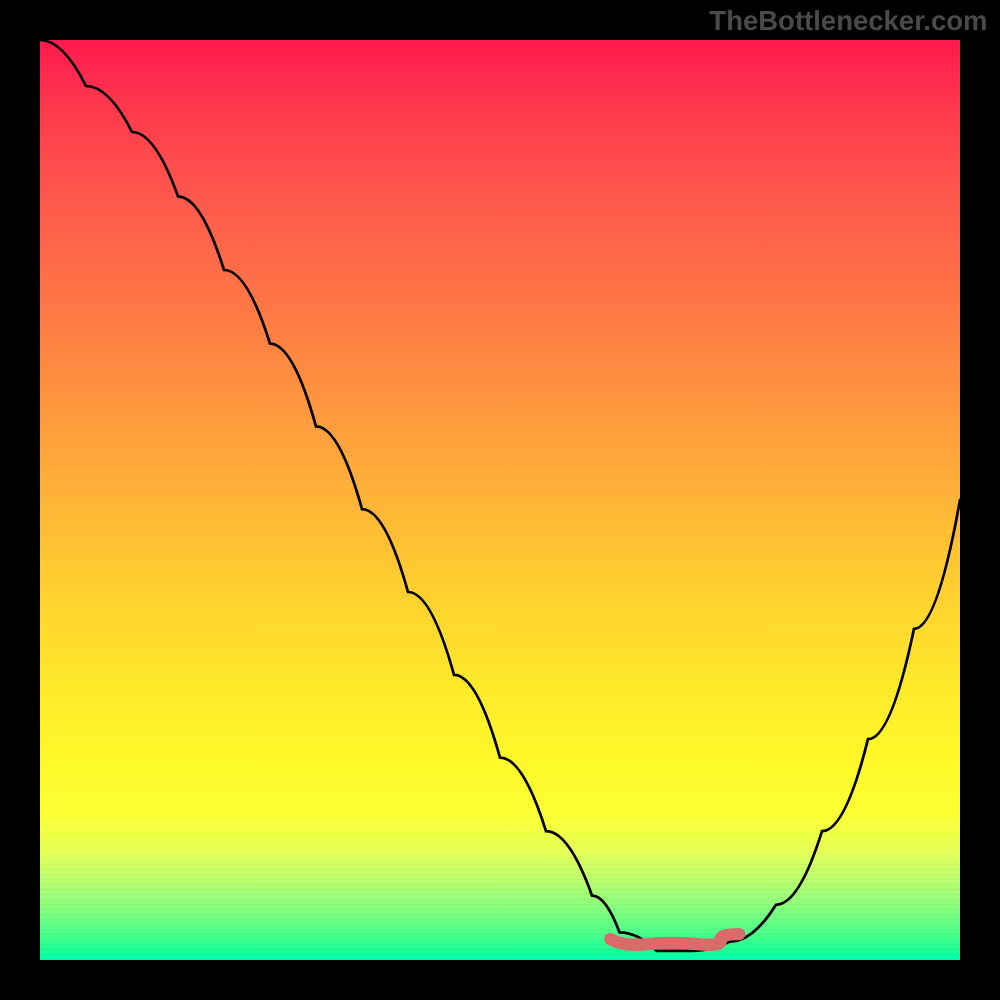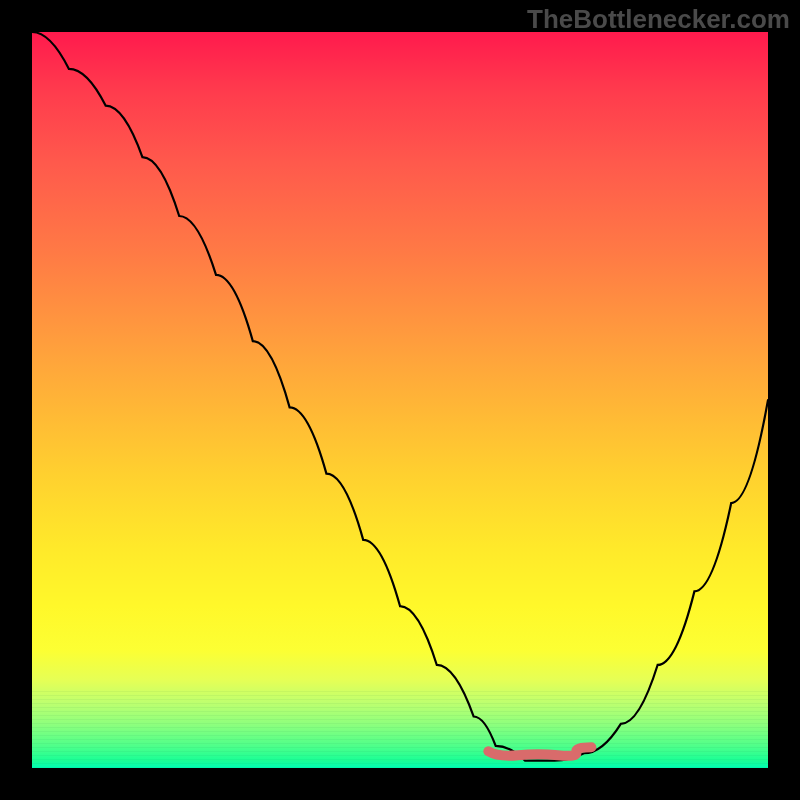--- a/index.html
+++ b/index.html
@@ -9,21 +9,21 @@
     width: 800px;
     height: 800px;
     position: relative;
     font-family: Arial, Helvetica, sans-serif;
   }
   .watermark {
     position: absolute;
     top: 4px;
     right: 10px;
     color: #4a4a4a;
-    font-size: 26px;
+    font-size: 22px;
     font-weight: bold;
     z-index: 10;
   }
   .plot {
     position: absolute;
     left: 30px;
     top: 30px;
     width: 740px;
     height: 740px;
     background: linear-gradient(to bottom,

